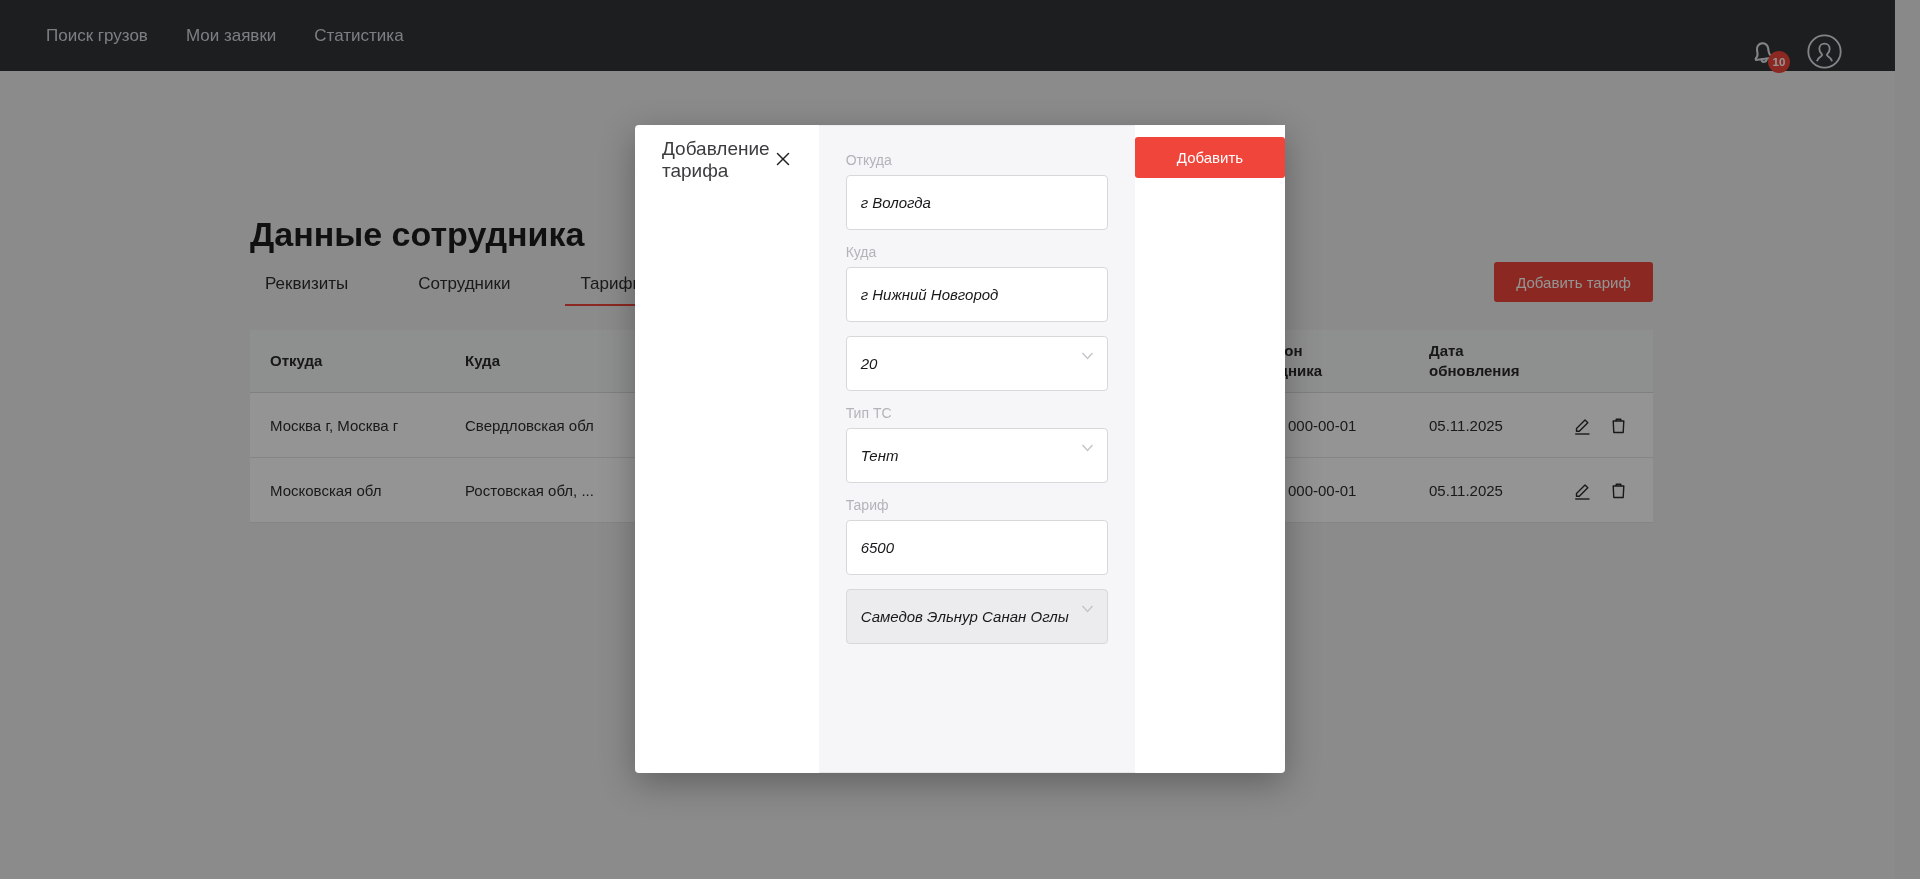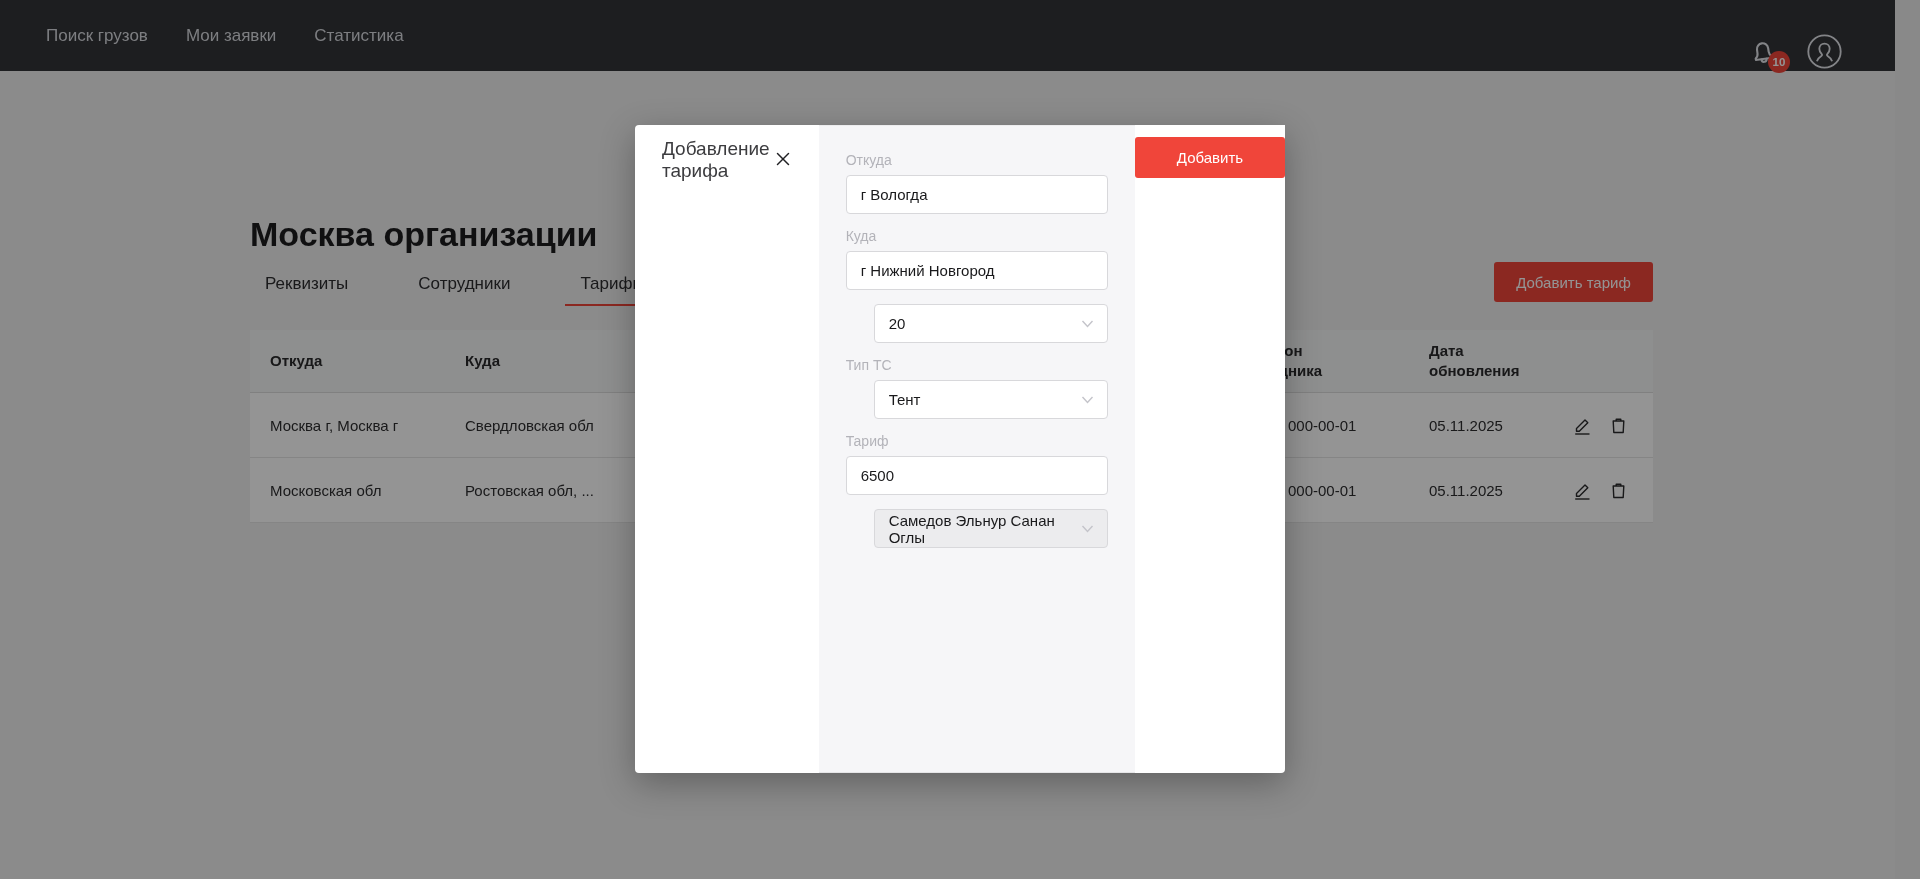--- a/index.html
+++ b/index.html
@@ -58,22 +58,22 @@
   .modal-header{height:70px;flex:0 0 70px;display:flex;align-items:center;
     justify-content:space-between;padding:0 27px;}
   .modal-title{font-size:19px;color:#3c3c3f;}
   .modal-close{background:none;border:none;padding:0;width:22px;height:22px;color:#212124;cursor:pointer;}
   .modal-close svg{width:18px;height:18px;}
   .modal-body{flex:1;background:#f6f6f8;border-top:1px solid #ececee;border-bottom:1px solid #e6e6e8;
     padding:26px 27px 0 27px;}
   .field{margin-bottom:14px;}
   .field-label{font-size:14px;color:#b3b3b9;margin-bottom:7px;}
   .control{position:relative;height:37px;background:#fff;border:1px solid #d8d8db;border-radius:4px;
-    display:flex;align-items:center;padding:0 14px;font-size:15px;color:#19191b;cursor:text;}
-  .control.select{cursor:pointer;margin-left:28px;}
+    display:flex;align-items:center;padding:8px 14px;font-size:15px;color:#19191b;cursor:text;font-style:italic;}
+  .control.select{cursor:pointer;}
   .control.disabled{background:#ececee;}
   .chevron{position:absolute;right:12px;top:11px;width:15px;height:15px;color:#c4c4ca;}
   .modal-footer{height:64px;flex:0 0 64px;display:flex;align-items:center;justify-content:flex-end;
     background:#fff;}
   .submit-btn{width:150px;height:41px;border:none;border-radius:3px;font-size:15px;color:#fff;
     cursor:pointer;font-family:"Liberation Sans",sans-serif;}
 </style>
 </head>
 <body>
 
@@ -101,21 +101,21 @@
             <circle cx="20" cy="20" r="17.5"></circle>
             <path d="M20 11.5c3.2 0 5.6 2.4 5.6 5.6 0 2.4-1.2 4.4-2.6 5.8-.6.6-.4 1.4.4 1.9 2.4 1.5 4.1 3.4 4.8 5.8M20 11.5c-3.2 0-5.6 2.4-5.6 5.6 0 2.4 1.2 4.4 2.6 5.8.6.6.4 1.4-.4 1.9-2.4 1.5-4.1 3.4-4.8 5.8"></path>
           </svg>
         </span>
       </div>
     </div>
   </div>
 
   <div class="scroll-track"></div>
 
-  <h1 class="page-title">Москва организации</h1>
+  <h1 class="page-title">Данные сотрудника</h1>
 
   <div class="tabs">
     <div class="tab">
       <span>Реквизиты</span>
     </div>
     <div class="tab">
       <span>Сотрудники</span>
     </div>
     <div class="tab active">
       <span>Тарифы</span>

